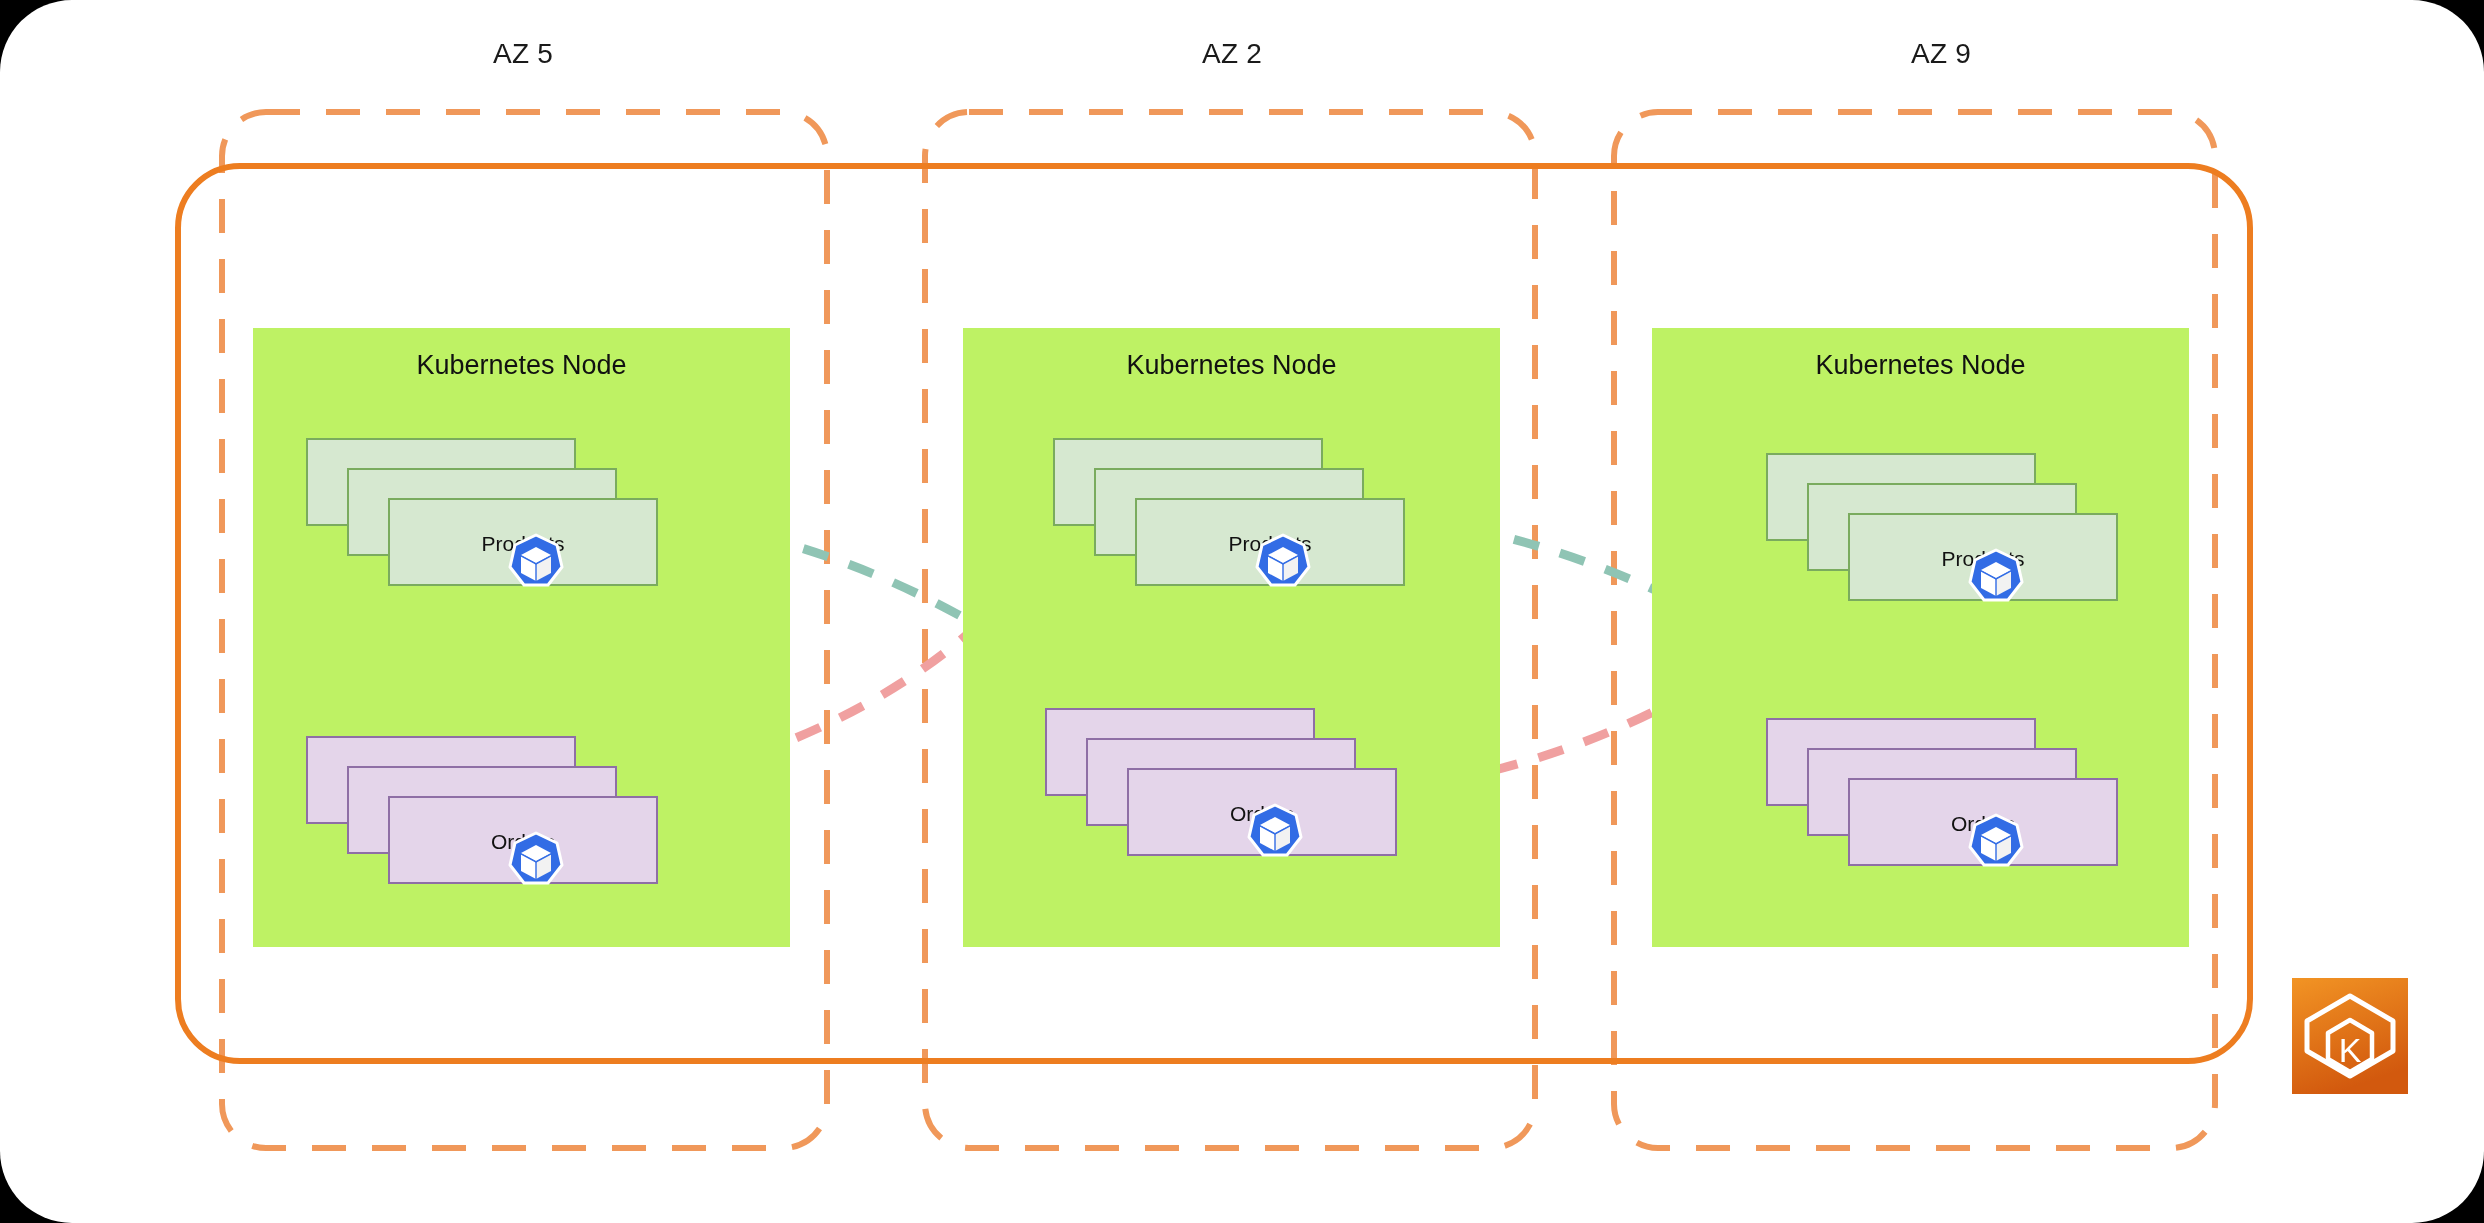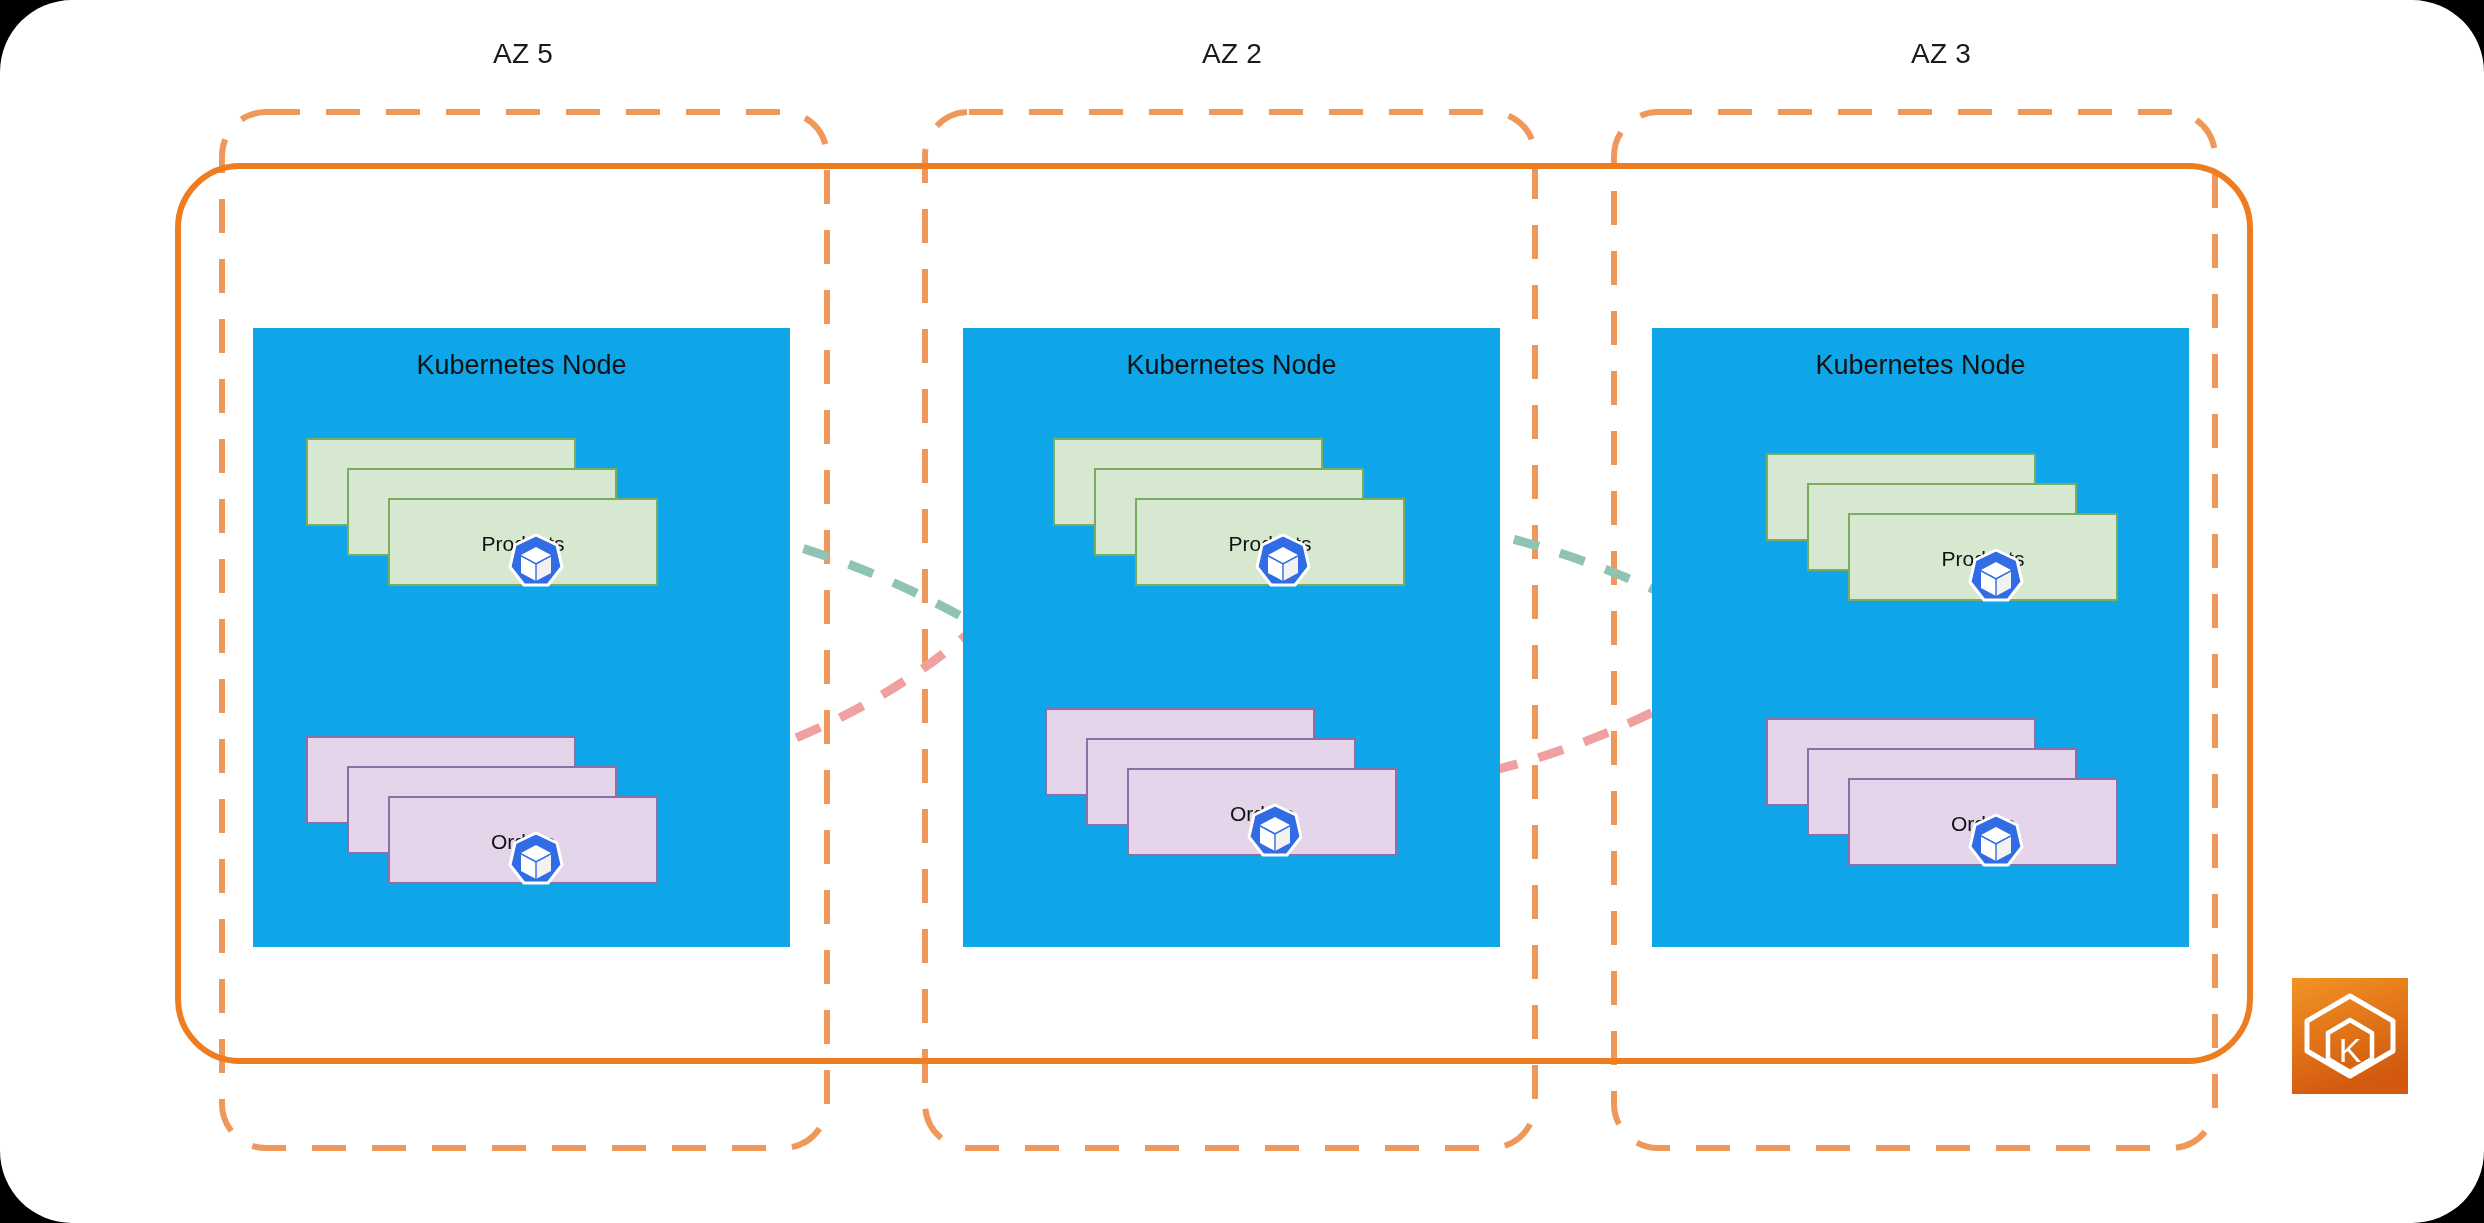--- a/index.html
+++ b/index.html
@@ -45,21 +45,21 @@
     font-size: 28px;
     color: #1a1a1a;
     letter-spacing: 0.2px;
     white-space: nowrap;
     transform: translateX(-50%);
     font-family: "Liberation Sans", sans-serif;
   }
   
   .k8s-node {
     position: absolute;
-    background: #0ea5e9;
+    background: #bef264;
   }
   .node-title {
     position: absolute;
     top: 22px;
     left: 0;
     width: 100%;
     text-align: center;
     font-size: 27px;
     color: #111111;
     font-family: "Liberation Sans", sans-serif;
@@ -141,21 +141,21 @@
         <rect x="2292" y="978" width="116" height="116" fill="url(#eks-grad)"></rect>
 
         <path d="M 2350 996 L 2393 1021 L 2393 1051 L 2350 1076 L 2307 1051 L 2307 1021 Z" fill="none" stroke="#ffffff" stroke-width="5" stroke-linejoin="round"></path>
         <path d="M 2350 1020 L 2372 1033 L 2372 1059 L 2350 1072 L 2328 1059 L 2328 1033 Z" fill="none" stroke="#ffffff" stroke-width="4.5" stroke-linejoin="round"></path>
         <text x="2350" y="1053" fill="#ffffff" font-size="34" font-family="Liberation Sans, sans-serif" text-anchor="middle" dominant-baseline="middle">K</text>
       </g>
     </svg>
 
     <div class="az-label" style="left:523px; top:38px;">AZ 5</div>
     <div class="az-label" style="left:1232px; top:38px;">AZ 2</div>
-    <div class="az-label" style="left:1941px; top:38px;">AZ 3</div>
+    <div class="az-label" style="left:1941px; top:38px;">AZ 9</div>
 
     <div class="k8s-node" style="left:253px; top:328px; width:537px; height:619px;">
       <div class="node-title">Kubernetes Node</div>
 
       <div class="pod-stack" style="left:53px; top:110px;">
         <div class="pod-card products" style="left:0px;  top:0px;  width:270px; height:88px;"></div>
         <div class="pod-card products" style="left:41px; top:30px; width:270px; height:88px;"></div>
         <div class="pod-card products" style="left:82px; top:60px; width:270px; height:88px;">
           <div class="pod-label" style="top:32px;">Products</div>
         </div>

